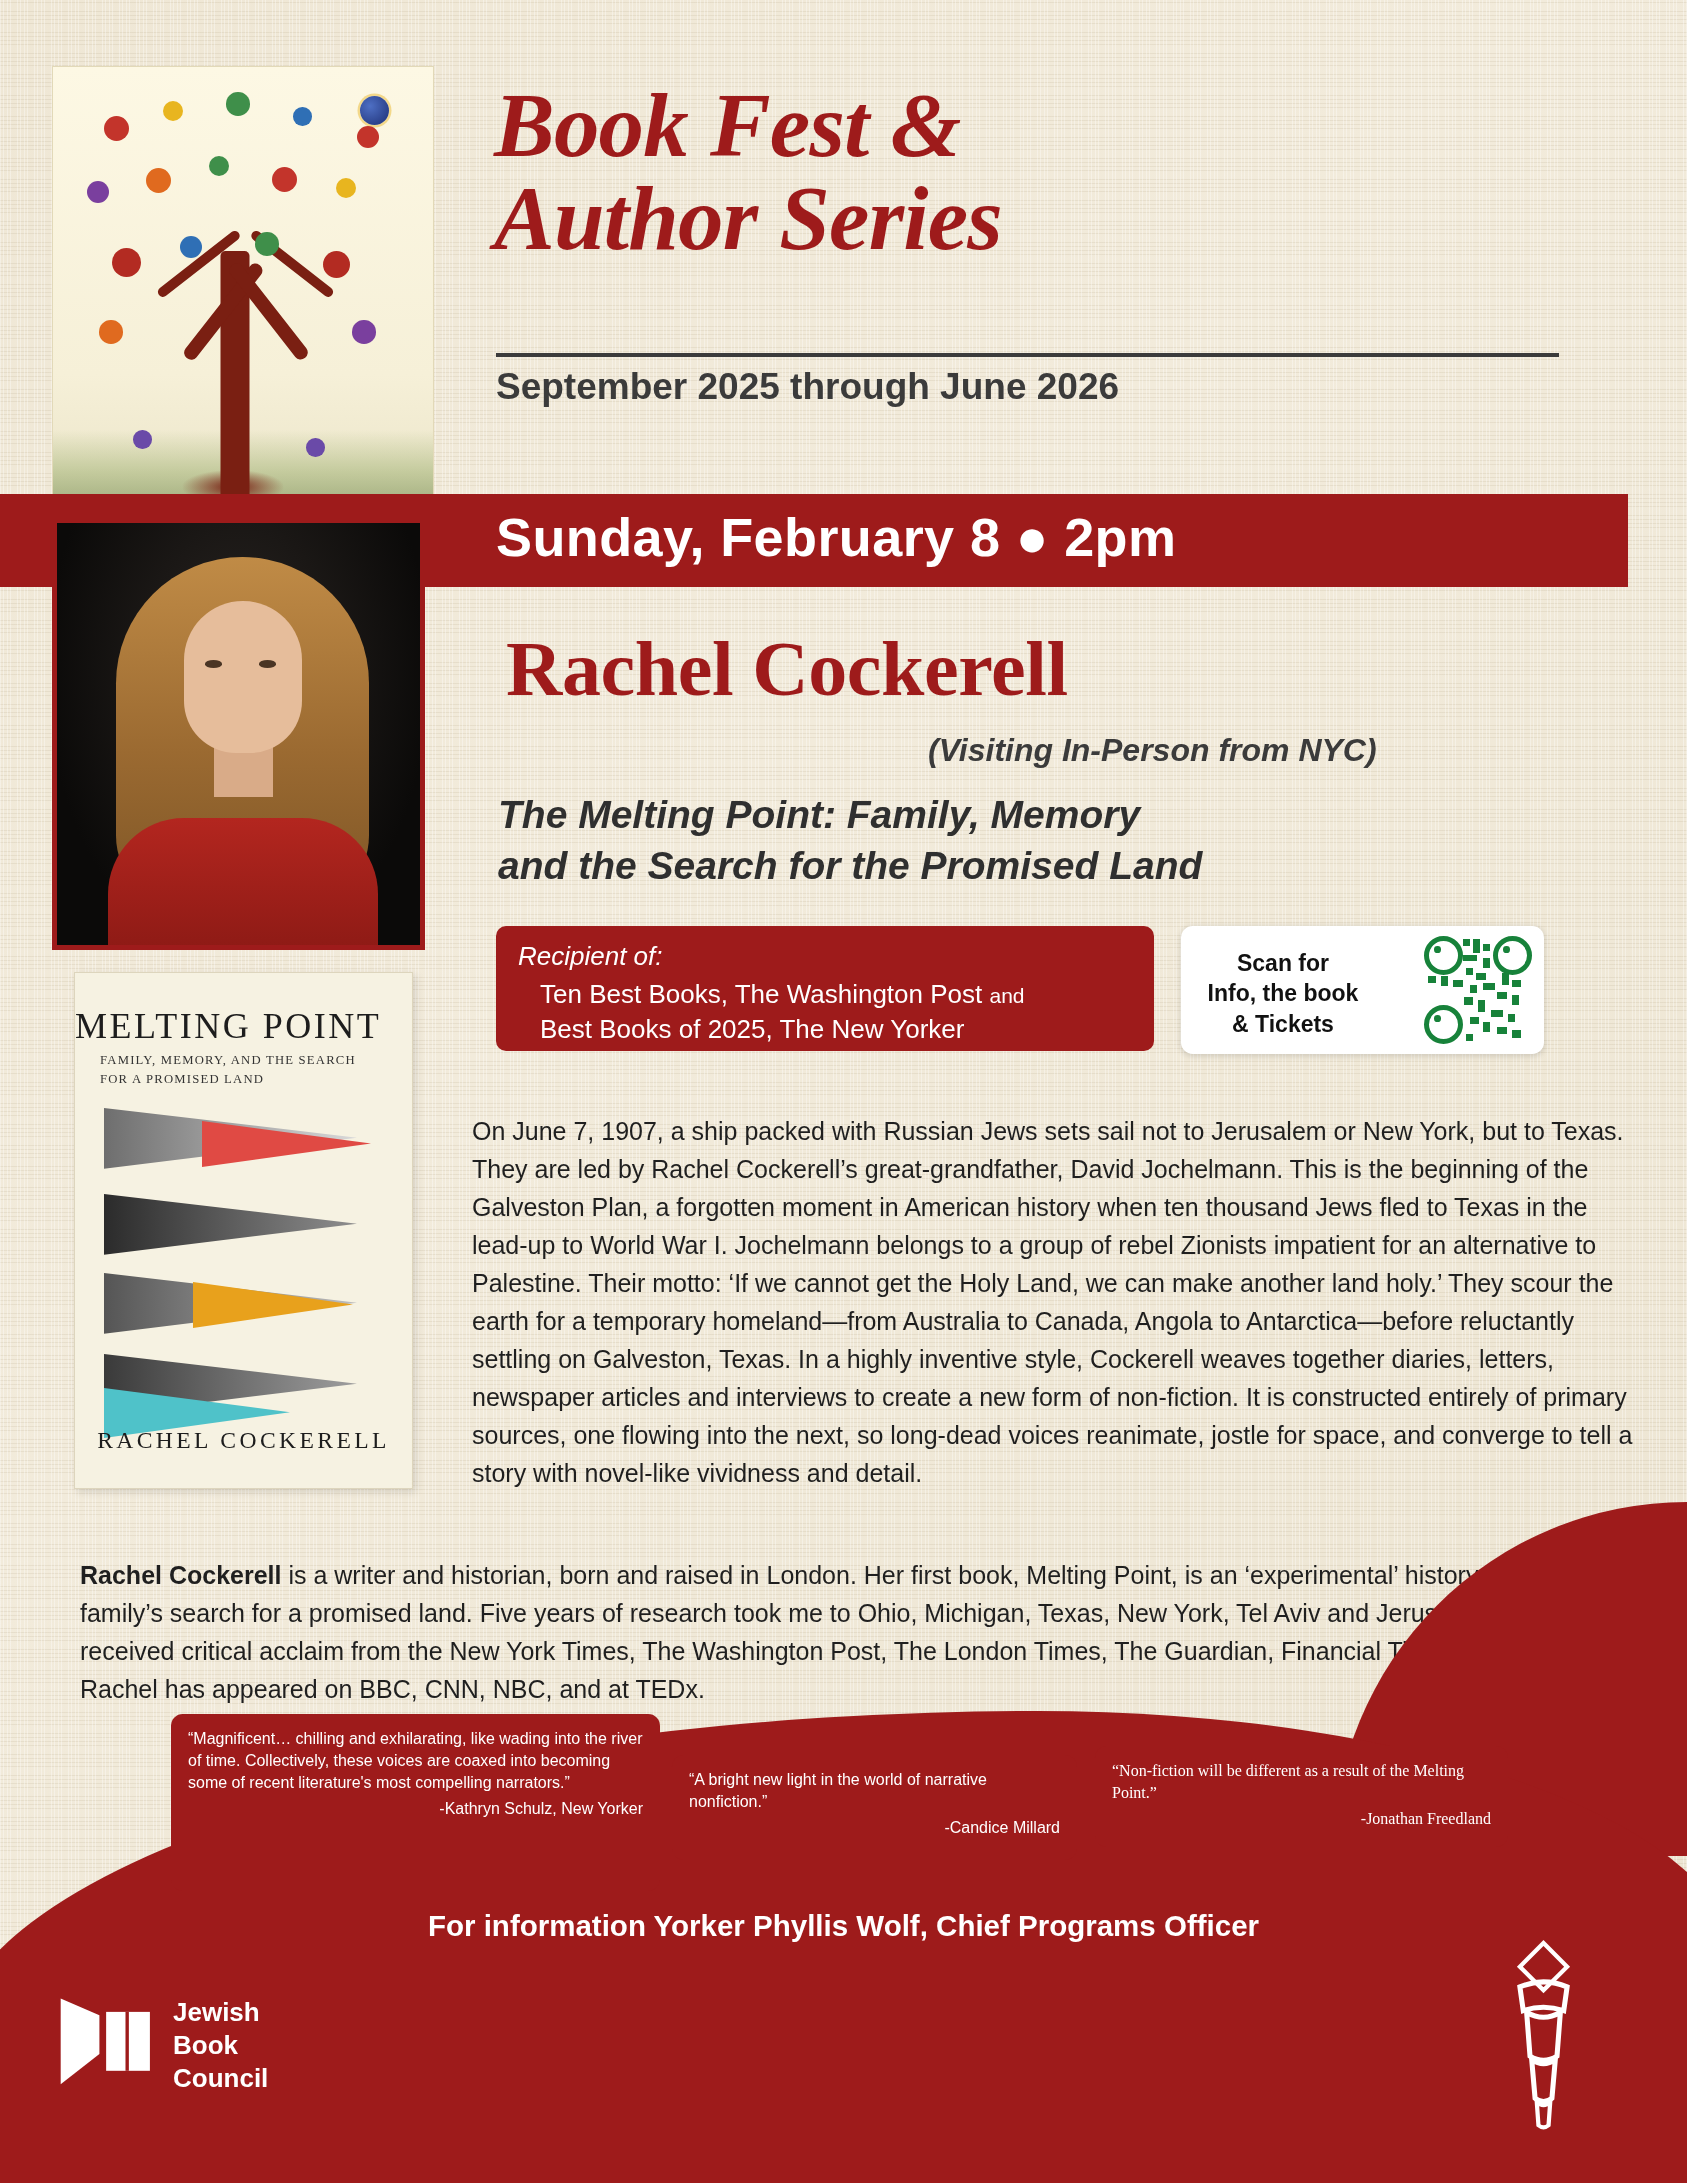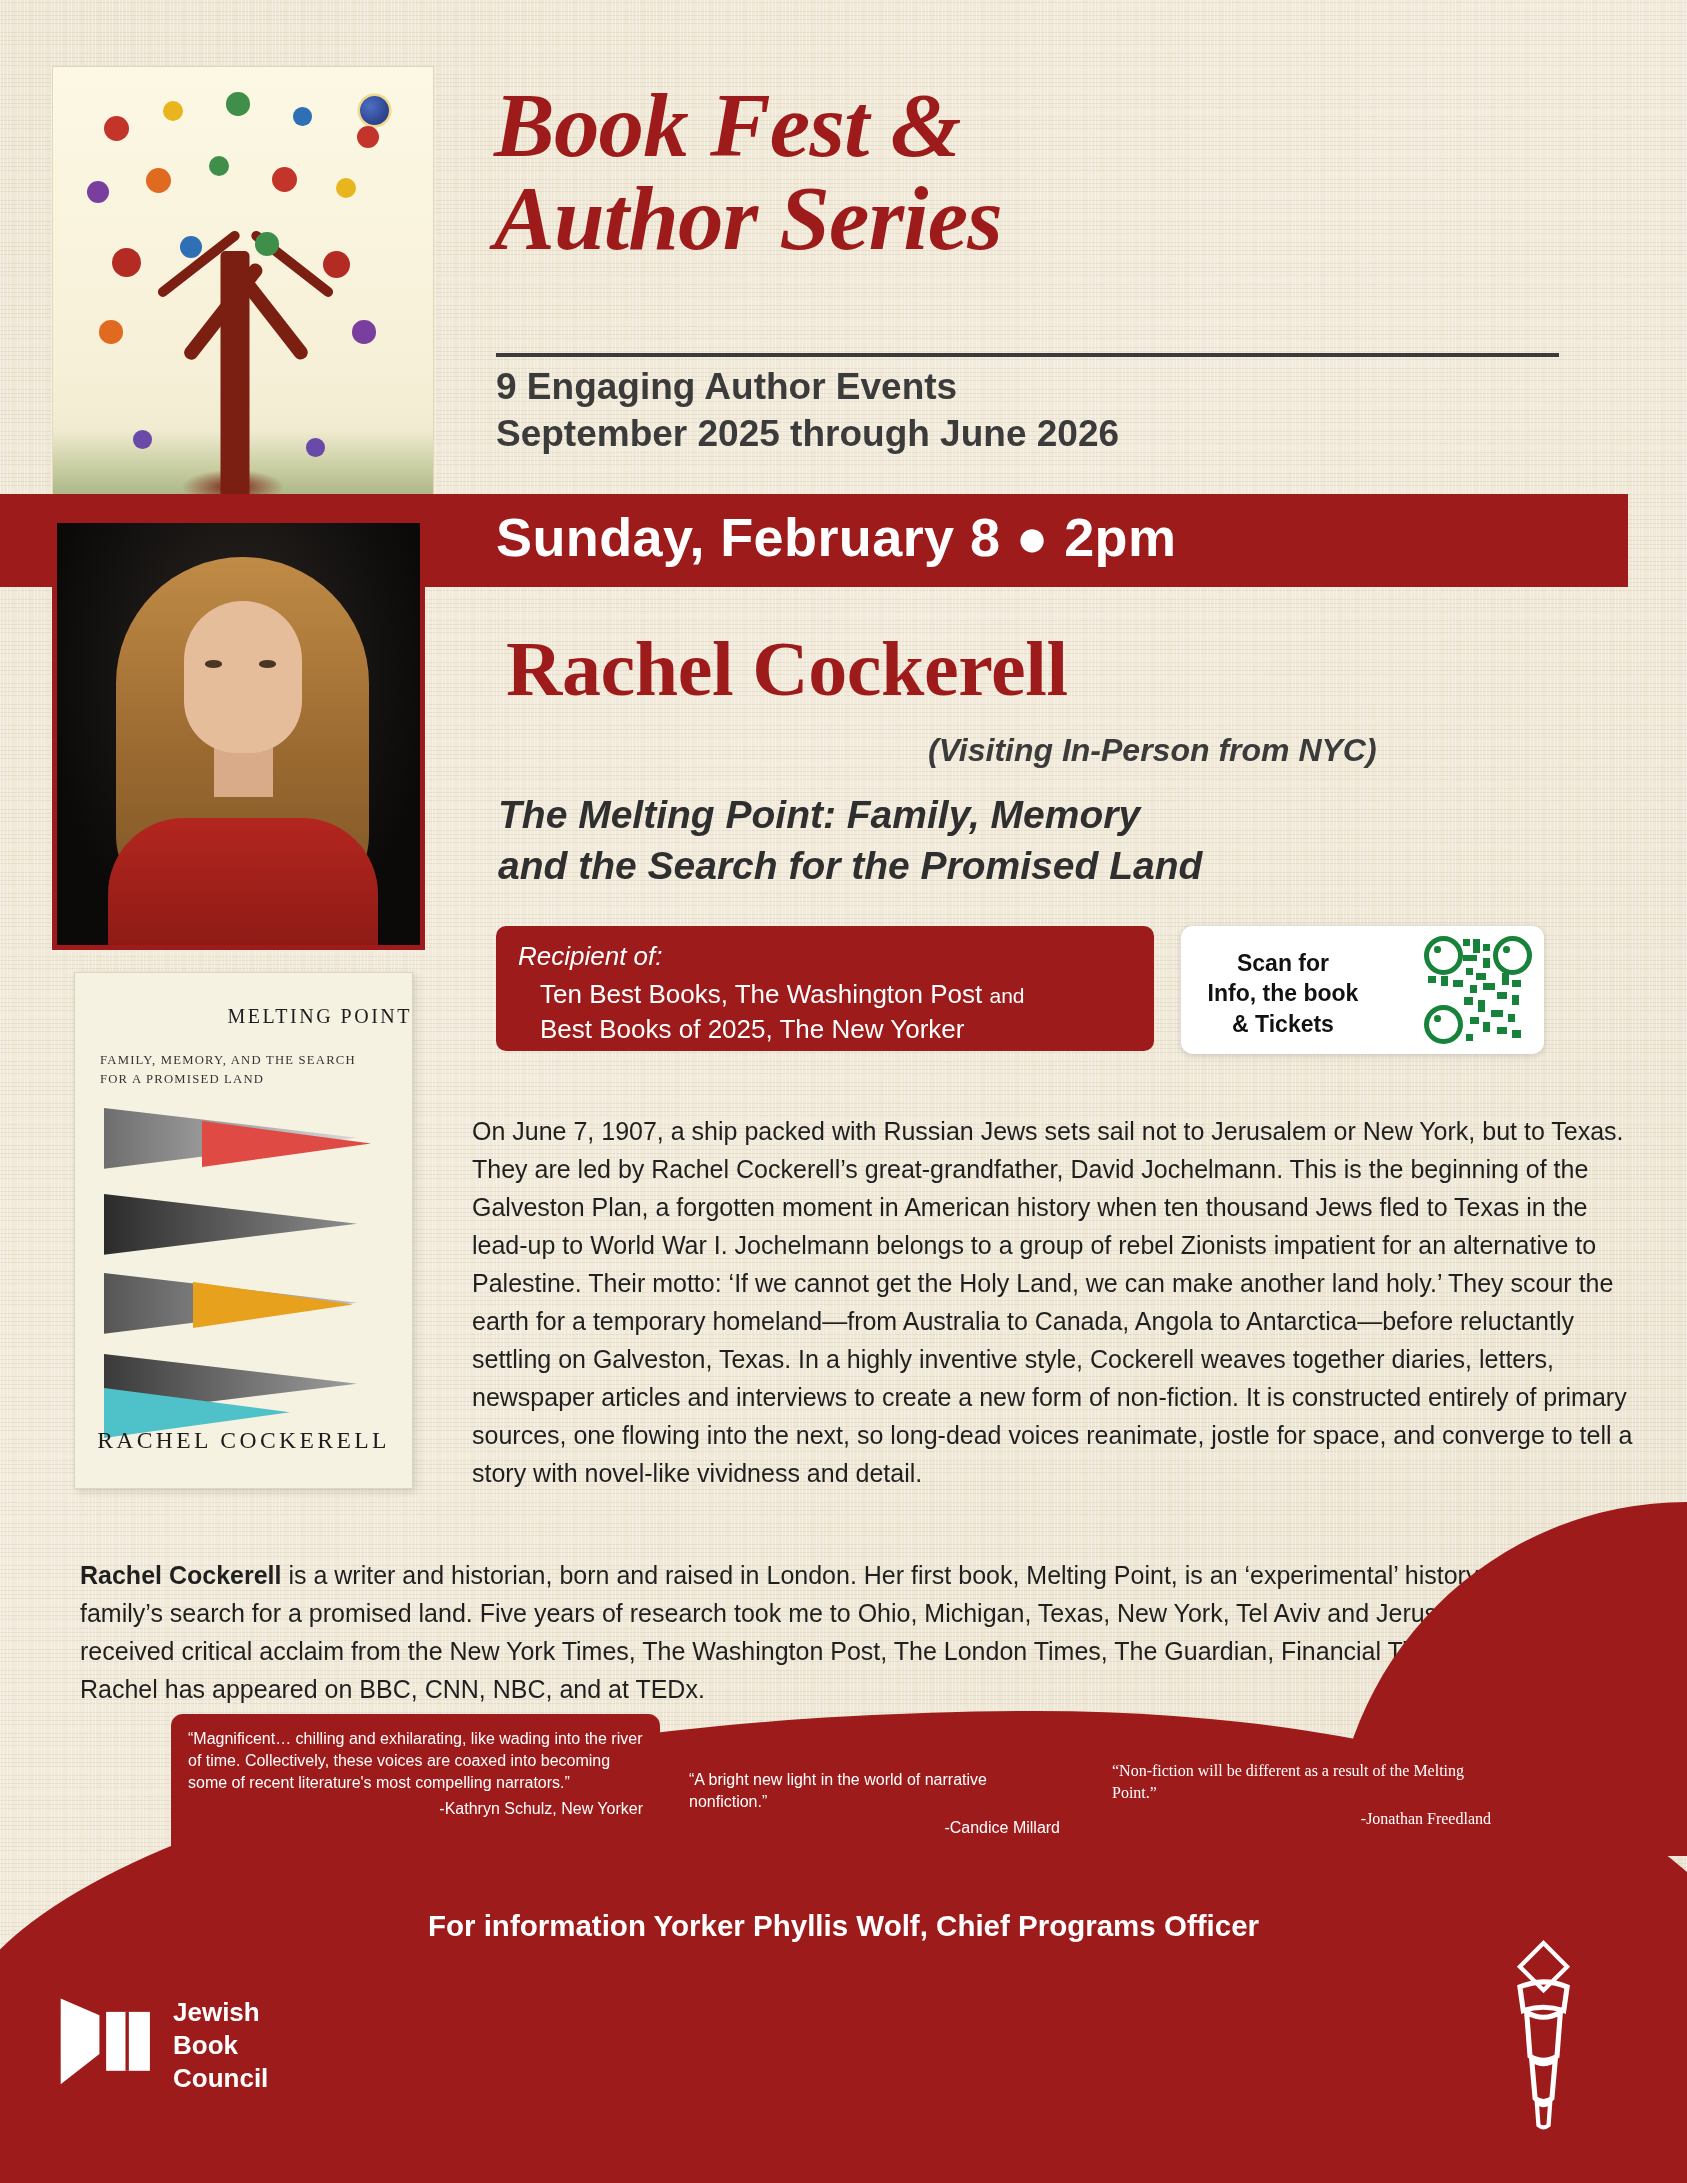--- a/index.html
+++ b/index.html
@@ -141,26 +141,25 @@
     position: absolute;
     left: 74px; top: 972px;
     width: 337px; height: 515px;
     background: #f6f2e2;
     border: 0.8px solid #ddd5bd;
     box-shadow: 2.5px 3.4px 8.4px rgba(0,0,0,0.12);
     overflow: hidden;
   }
   .bc-title {
     position:absolute; left:0; right:0; top: 32px;
-    text-align:right;
+    text-align:left;
     font-family: "Liberation Serif", serif;
-    font-size: 20px;
+    font-size: 36px;
     letter-spacing: 2.5px;
     color: #1d1d1d;
-    margin-left: 31px;
   }
   .bc-sub {
     position:absolute; left: 25px; right: 25px; top: 78px;
     font-family: "Liberation Serif", serif;
     font-size: 12.7px;
     letter-spacing: 1.2px;
     line-height: 1.5;
     color: #333;
   }
   .bc-author {
@@ -356,21 +355,20 @@
     <div class="leafdot" style="left:80px;  top:363px; width:18.6px; height:18.6px; background:#6a4aa8;"></div>
     <div class="leafdot" style="left:253px; top:371px; width:18.6px; height:18.6px; background:#6a4aa8;"></div>
   </div>
 
   <div class="head-title">
     <div>Book Fest &amp;</div>
     <div>Author Series</div>
   </div>
   <div class="head-rule"></div>
   <div class="head-sub">
-    <div>9 Engaging Author Events</div>
     <div>September 2025 through June 2026</div>
   </div>
 
   <div class="date-band"></div>
   <div class="date-text">Sunday, February 8 ● 2pm</div>
 
   <div class="photo-frame">
     <div class="ph-bg"></div>
     <div class="ph-hair"></div>
     <div class="ph-neck"></div>

